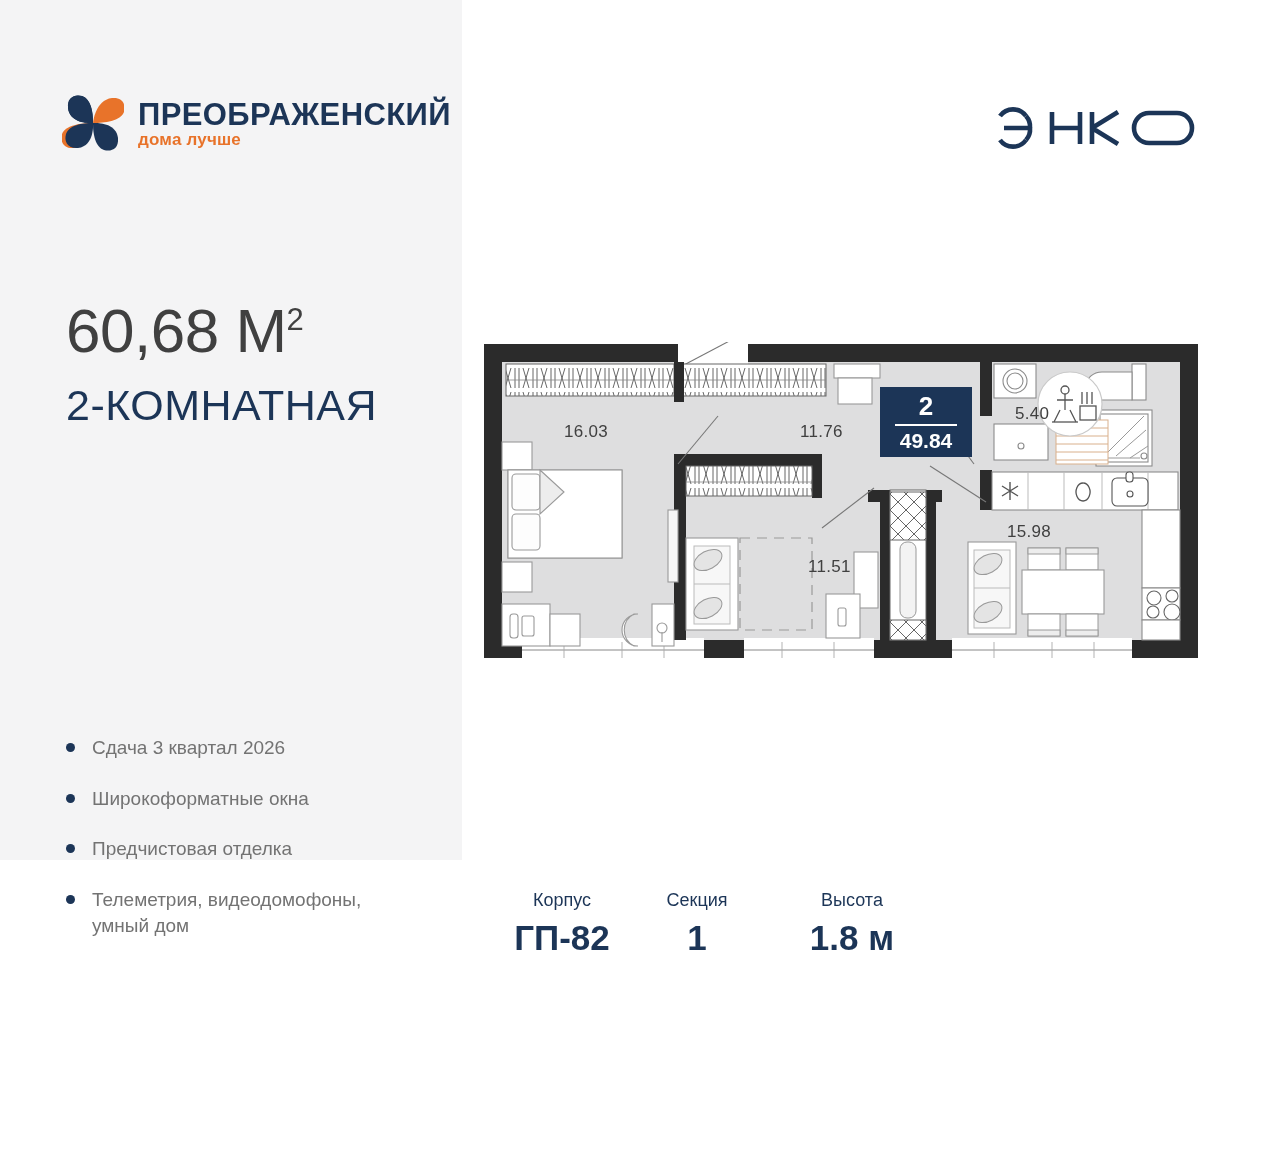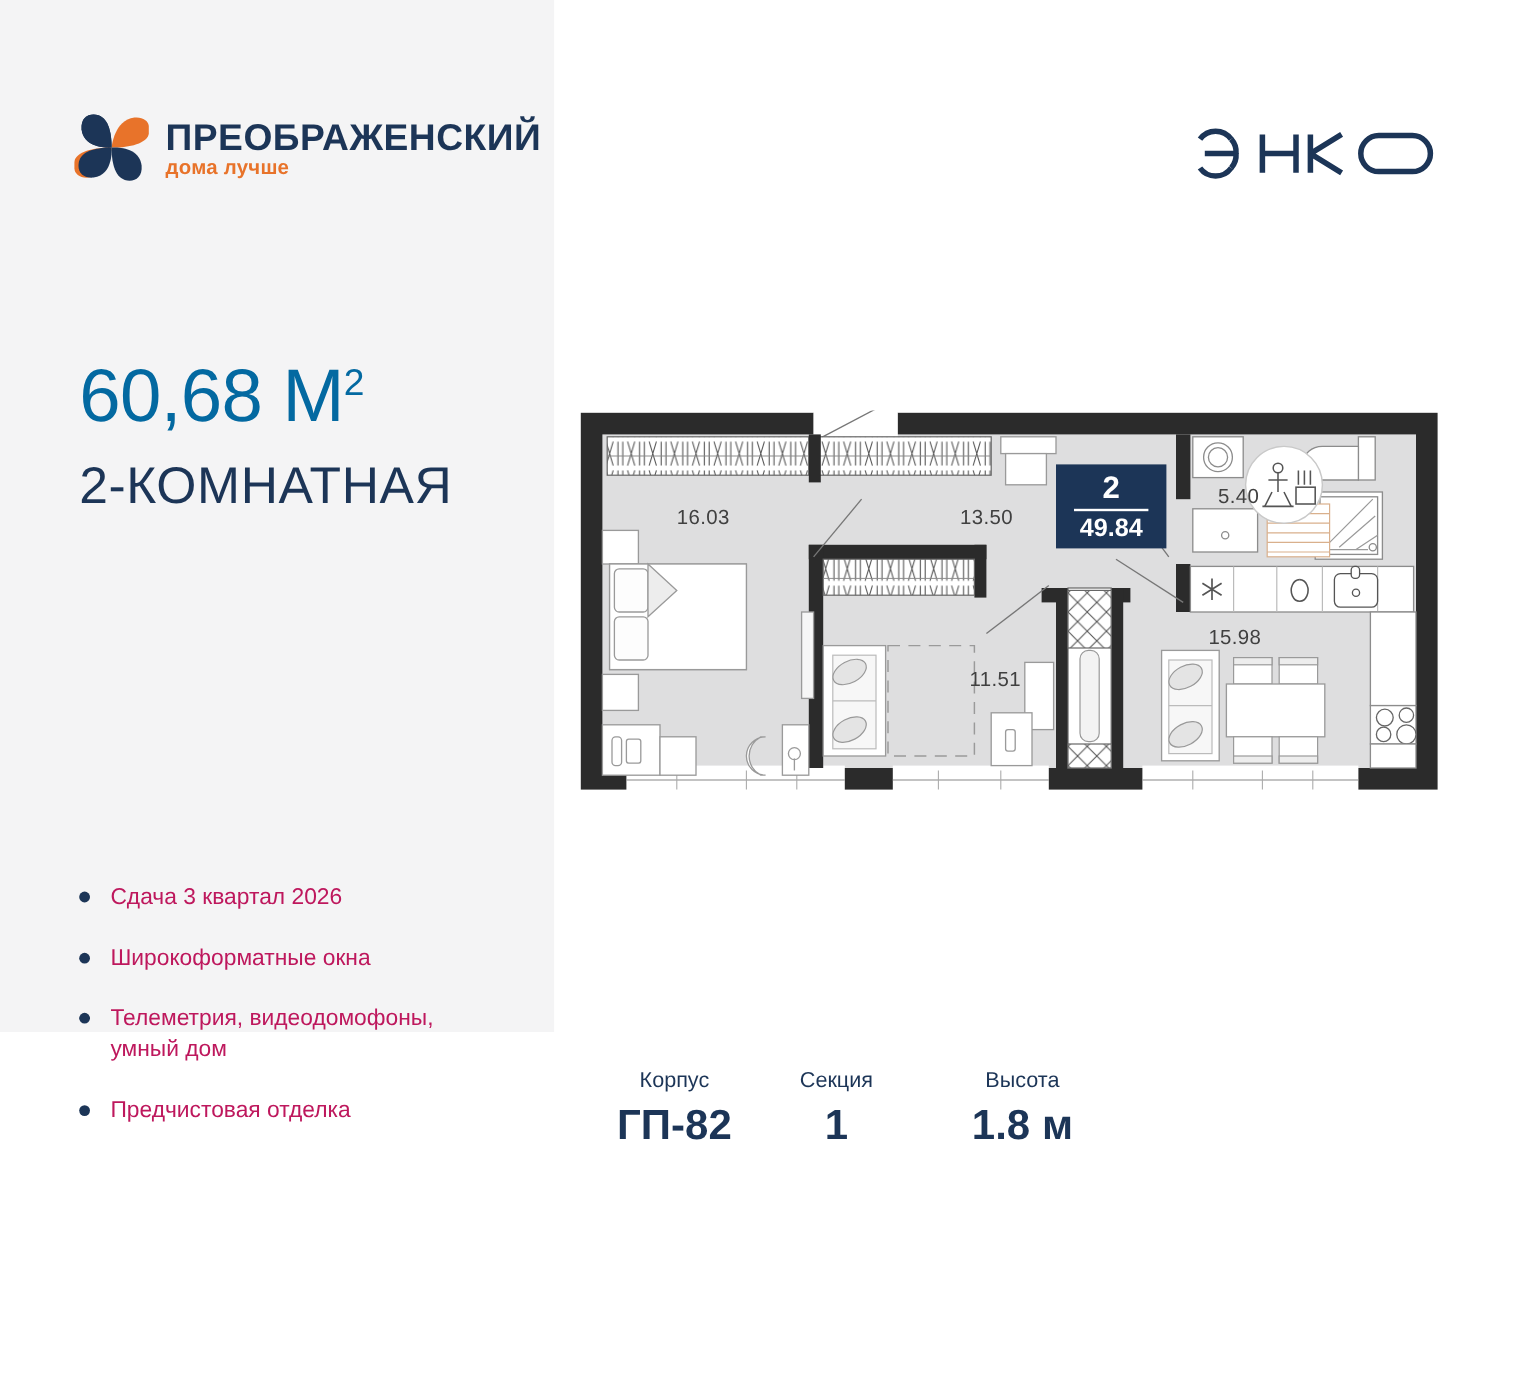--- a/index.html
+++ b/index.html
@@ -31,37 +31,37 @@
   }
   .logo-sub {
     font-size: 17px; font-weight: 600; color: #e8732a;
     line-height: 1; letter-spacing: 0.2px;
   }
 
   
   .area-block { position: absolute; left: 66px; top: 300px; }
   .area-main {
     font-size: 62px; font-weight: 400; line-height: 1;
-    color: #0369a1; letter-spacing: -0.5px; white-space: nowrap;
+    color: #404040; letter-spacing: -0.5px; white-space: nowrap;
   }
   .area-main sup { font-size: 0.5em; vertical-align: super; line-height: 0; }
   .rooms-label {
     margin-top: 22px;
     font-size: 43px; font-weight: 400; line-height: 1;
     color: #1c3557; letter-spacing: 0.5px; white-space: nowrap;
   }
 
   
   .features { position: absolute; left: 66px; top: 735px; width: 340px; }
   .feature { display: flex; align-items: flex-start; gap: 17px; margin-bottom: 25px; }
   .feature-bullet {
     flex: none; width: 9px; height: 9px; border-radius: 50%;
     background: #1c3557; margin-top: 8px;
   }
-  .feature-text { font-size: 19px; line-height: 1.35; color: #be185d; }
+  .feature-text { font-size: 19px; line-height: 1.35; color: #737373; }
 
   
   .right-area { position: absolute; left: 462px; top: 0; width: 818px; height: 1160px; background: #fff; }
 
   
   .enko-logo { position: absolute; right: 78px; top: 100px; width: 210px; height: 56px; }
 
   
   .plan-wrap { position: absolute; left: 20px; top: 342px; width: 718px; height: 360px; }
   .plan-svg { display: block; width: 718px; height: 360px; }
@@ -132,25 +132,25 @@
       <div class="feature">
         <span class="feature-bullet"></span>
         <span class="feature-text">Сдача 3 квартал 2026</span>
       </div>
       <div class="feature">
         <span class="feature-bullet"></span>
         <span class="feature-text">Широкоформатные окна</span>
       </div>
       <div class="feature">
         <span class="feature-bullet"></span>
-        <span class="feature-text">Телеметрия, видеодомофоны, умный дом</span>
+        <span class="feature-text">Предчистовая отделка</span>
       </div>
       <div class="feature">
         <span class="feature-bullet"></span>
-        <span class="feature-text">Предчистовая отделка</span>
+        <span class="feature-text">Телеметрия, видеодомофоны, умный дом</span>
       </div>
     </div>
   </div>
 
   <div class="right-area">
 
     <div class="enko-logo">
       <svg viewBox="0 0 210 56" width="210" height="56">
         <g fill="none" stroke="#1c3557" stroke-width="4.6">
 
@@ -361,21 +361,21 @@
 
         <g stroke="#777" stroke-width="1.1" fill="none">
           <line x1="196" y1="122" x2="236" y2="74"></line>
           <line x1="392" y1="146" x2="340" y2="186"></line>
           <line x1="492" y1="122" x2="446" y2="60"></line>
           <line x1="504" y1="160" x2="448" y2="124"></line>
         </g>
       </svg>
 
       <div class="room-label" style="left:82px;  top:80px;">16.03</div>
-      <div class="room-label" style="left:318px; top:80px;">13.50</div>
+      <div class="room-label" style="left:318px; top:80px;">11.76</div>
       <div class="room-label" style="left:326px; top:215px;">11.51</div>
       <div class="room-label" style="left:533px; top:62px;">5.40</div>
       <div class="room-label" style="left:525px; top:180px;">15.98</div>
 
       <div class="plan-badge">
         <span class="badge-rooms">2</span>
         <span class="badge-divider"></span>
         <span class="badge-area">49.84</span>
       </div>
     </div>

